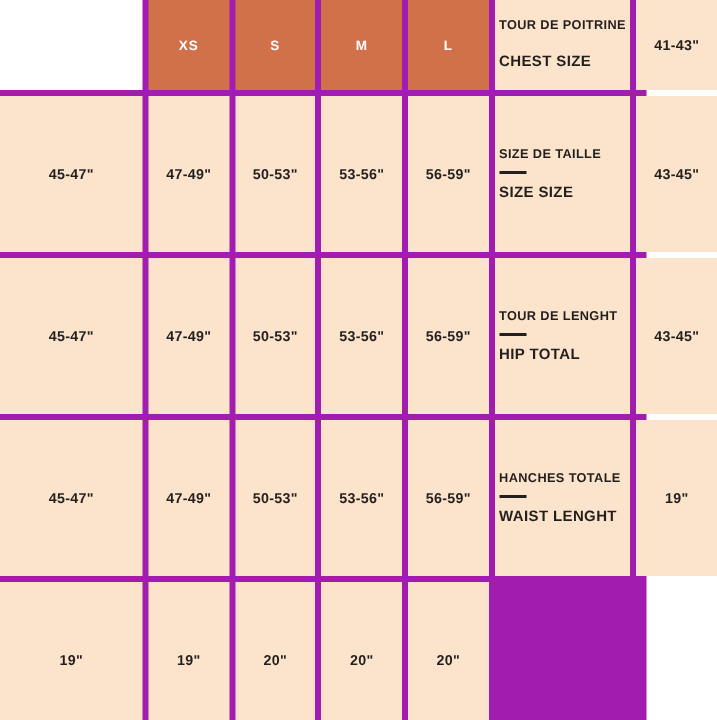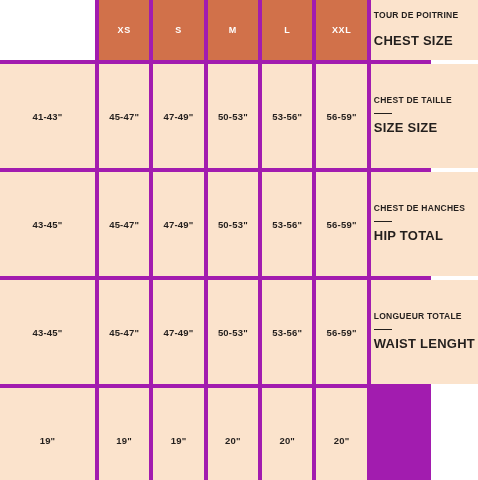--- a/index.html
+++ b/index.html
@@ -72,21 +72,21 @@
   }
 
   .label-divider {
     width: 18px;
     height: 1.6px;
     background: #231f1d;
     margin: 7px 0 7px 0;
   }
 
   .label-en {
-    font-size: 13px;
+    font-size: 10px;
     font-weight: bold;
     color: #231f1d;
     letter-spacing: 0.25px;
     text-align: center;
     line-height: 1.15;
     white-space: nowrap;
   }
 
   .value-cell {
     background: #fbe3cc;
@@ -104,60 +104,59 @@
 <body>
 
 <div id="chart">
   <div class="grid">
 
     <div class="corner-cell"></div>
     <div class="head-cell">XS</div>
     <div class="head-cell">S</div>
     <div class="head-cell">M</div>
     <div class="head-cell">L</div>
-    <div class="head-cell">XXL</div>
 
     <div class="label-cell">
       <div class="label-fr">TOUR DE POITRINE</div>
       <div class="label-divider"></div>
       <div class="label-en">CHEST SIZE</div>
     </div>
     <div class="value-cell">41-43"</div>
     <div class="value-cell">45-47"</div>
     <div class="value-cell">47-49"</div>
     <div class="value-cell">50-53"</div>
     <div class="value-cell">53-56"</div>
     <div class="value-cell">56-59"</div>
 
     <div class="label-cell">
-      <div class="label-fr">CHEST DE TAILLE</div>
+      <div class="label-fr">SIZE DE TAILLE</div>
       <div class="label-divider"></div>
       <div class="label-en">SIZE SIZE</div>
     </div>
     <div class="value-cell">43-45"</div>
     <div class="value-cell">45-47"</div>
     <div class="value-cell">47-49"</div>
     <div class="value-cell">50-53"</div>
     <div class="value-cell">53-56"</div>
     <div class="value-cell">56-59"</div>
 
     <div class="label-cell">
-      <div class="label-fr">CHEST DE HANCHES</div>
+      <div class="label-fr">TOUR DE LENGHT</div>
       <div class="label-divider"></div>
       <div class="label-en">HIP TOTAL</div>
     </div>
     <div class="value-cell">43-45"</div>
     <div class="value-cell">45-47"</div>
     <div class="value-cell">47-49"</div>
     <div class="value-cell">50-53"</div>
     <div class="value-cell">53-56"</div>
     <div class="value-cell">56-59"</div>
 
     <div class="label-cell">
-      <div class="label-fr">LONGUEUR TOTALE</div>
+      <div class="label-fr">HANCHES TOTALE</div>
       <div class="label-divider"></div>
       <div class="label-en">WAIST LENGHT</div>
     </div>
     <div class="value-cell">19"</div>
     <div class="value-cell">19"</div>
     <div class="value-cell">19"</div>
     <div class="value-cell">20"</div>
     <div class="value-cell">20"</div>
     <div class="value-cell">20"</div>
 

